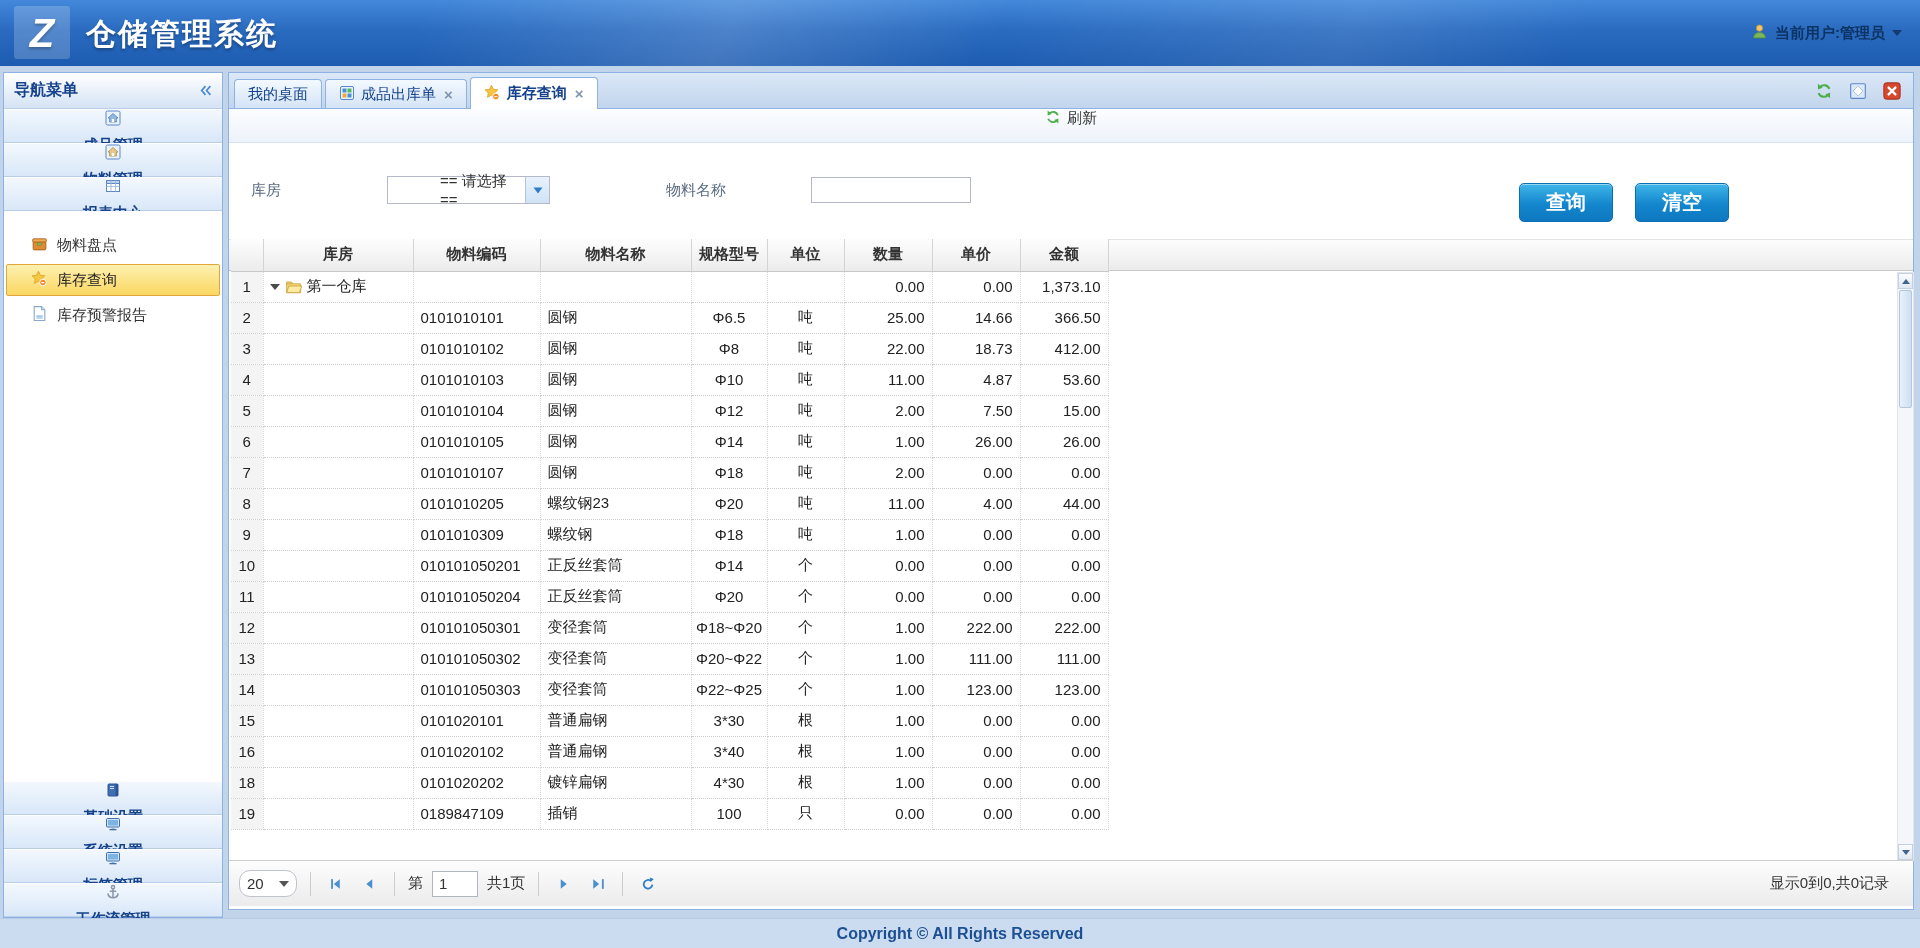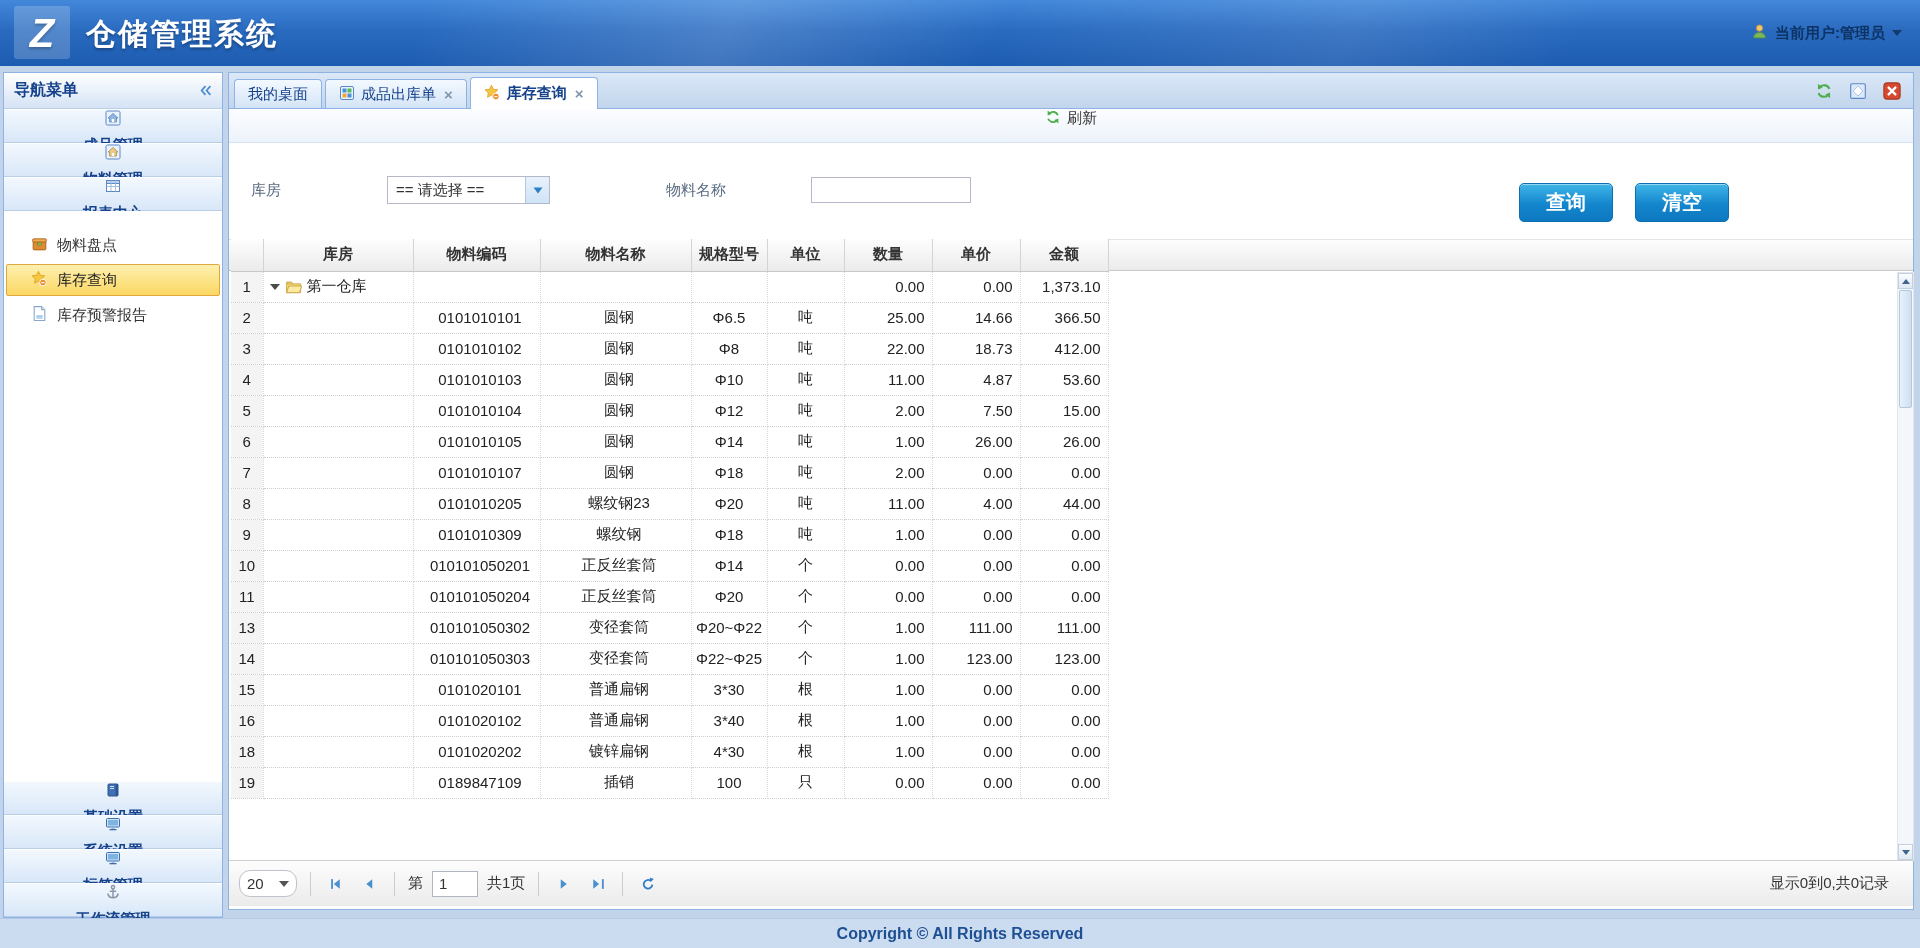--- a/index.html
+++ b/index.html
@@ -52,40 +52,40 @@
 
   .toolbar { position:absolute; left:0; top:36px; width:100%; height:34px;
     background:linear-gradient(#fcfdff,#edf3fb); border-bottom:1px solid #d7e2ee;
     display:flex; align-items:center; gap:26px; padding:0 14px; color:#333; font-size:15px;flex-direction:column; }
   .tb-item { display:flex; align-items:center; gap:6px; cursor:pointer; }
   .tb-caret { width:0; height:0; border-left:5px solid transparent; border-right:5px solid transparent; border-top:6px solid #333; margin-left:4px; }
 
   .filterbar { position:absolute; left:0; top:70px; width:100%; height:96px; background:#fff; }
   .f-label { position:absolute; color:#5a6b80; font-size:15px; }
   .combo { position:absolute; left:158px; top:33px; width:163px; height:28px; background:#fff;
-    border:1px solid #b5b8c8; display:flex; align-items:center; cursor:pointer; }
+    border:1px solid #b5b8c8; display:flex; align-items:center; cursor:pointer;padding-left:44px; }
   .combo-text { flex:1; padding-left:8px; font-size:15px; color:#333; }
   .combo-btn { width:24px; height:100%; background:linear-gradient(#e8f2fc,#cfe3f6); border-left:1px solid #b5c6d8;
     display:flex; align-items:center; justify-content:center; }
   .text-input { position:absolute; left:582px; top:34px; width:160px; height:26px;
     border:1px solid #b5b8c8; padding:0 6px; font-size:15px; color:#333; }
   .btn-blue { position:absolute; top:40px; width:94px; height:39px; border:1px solid #0e6fb0; border-radius:5px;
     background:linear-gradient(#3fb6e8,#1386cd 55%,#0d78c0); color:#fff; font-size:20px; font-weight:bold;
     font-family:"Liberation Sans",sans-serif; cursor:pointer; box-shadow:inset 0 1px 0 rgba(255,255,255,.45); }
 
   
   .grid-header-band { position:absolute; left:0; top:166px; width:100%; height:32px;
     background:linear-gradient(#fdfdfd,#ebebeb); border-bottom:1px solid #c8c8c8; border-top:1px solid #e4e4e4; }
   table.grid { position:absolute; left:2px; top:166px; width:877px; border-collapse:collapse; table-layout:fixed; }
   table.grid th { height:32px; font-size:15px; font-weight:bold; color:#333; text-align:center;
     border-right:1px solid #d4d4d4; background:linear-gradient(#fdfdfd,#ebebeb); border-bottom:1px solid #c8c8c8; }
   table.grid td { height:31px; font-size:15px; color:#222; border-right:1px dotted #d8d8d8;
     border-bottom:1px dotted #cfcfcf; background:#fff; white-space:nowrap; overflow:hidden; }
   td.c-rownum { background:#f4f4f4 !important; border-right:1px solid #d4d4d4; text-align:center; color:#333; }
-  td.c-left { text-align:center; padding-left:7px; }
+  td.c-left { text-align:left; padding-left:7px; }
   td.c-center { text-align:center; }
   td.c-right { text-align:right; padding-right:7px; }
   td.c-tree { padding-left:6px;margin-top:44px; }
   .tree-cell { display:flex; align-items:center; gap:5px; }
   .tree-tri { width:0; height:0; border-left:5px solid transparent; border-right:5px solid transparent; border-top:6px solid #4a4a4a; display:inline-block; }
 
   
   .vscroll { position:absolute; left:1668px; top:199px; width:17px; height:589px;
     background:#f4f6f9; border:1px solid #e1e6ec; }
   .vs-btn { position:absolute; left:0; width:15px; height:16px; background:linear-gradient(#fbfcfe,#dfe8f2);
@@ -521,20 +521,31 @@
           <td class="c-tree"></td>
           <td class="c-left">010101050204</td>
           <td class="c-left">正反丝套筒</td>
           <td class="c-center">Φ20</td>
           <td class="c-center">个</td>
           <td class="c-right">0.00</td>
           <td class="c-right">0.00</td>
           <td class="c-right">0.00</td>
         </tr>
         <tr>
+          <td class="c-rownum">12</td>
+          <td class="c-tree"></td>
+          <td class="c-left">010101050301</td>
+          <td class="c-left">变径套筒</td>
+          <td class="c-center">Φ18~Φ20</td>
+          <td class="c-center">个</td>
+          <td class="c-right">1.00</td>
+          <td class="c-right">222.00</td>
+          <td class="c-right">222.00</td>
+        </tr>
+        <tr>
           <td class="c-rownum">13</td>
           <td class="c-tree"></td>
           <td class="c-left">010101050302</td>
           <td class="c-left">变径套筒</td>
           <td class="c-center">Φ20~Φ22</td>
           <td class="c-center">个</td>
           <td class="c-right">1.00</td>
           <td class="c-right">111.00</td>
           <td class="c-right">111.00</td>
         </tr>

